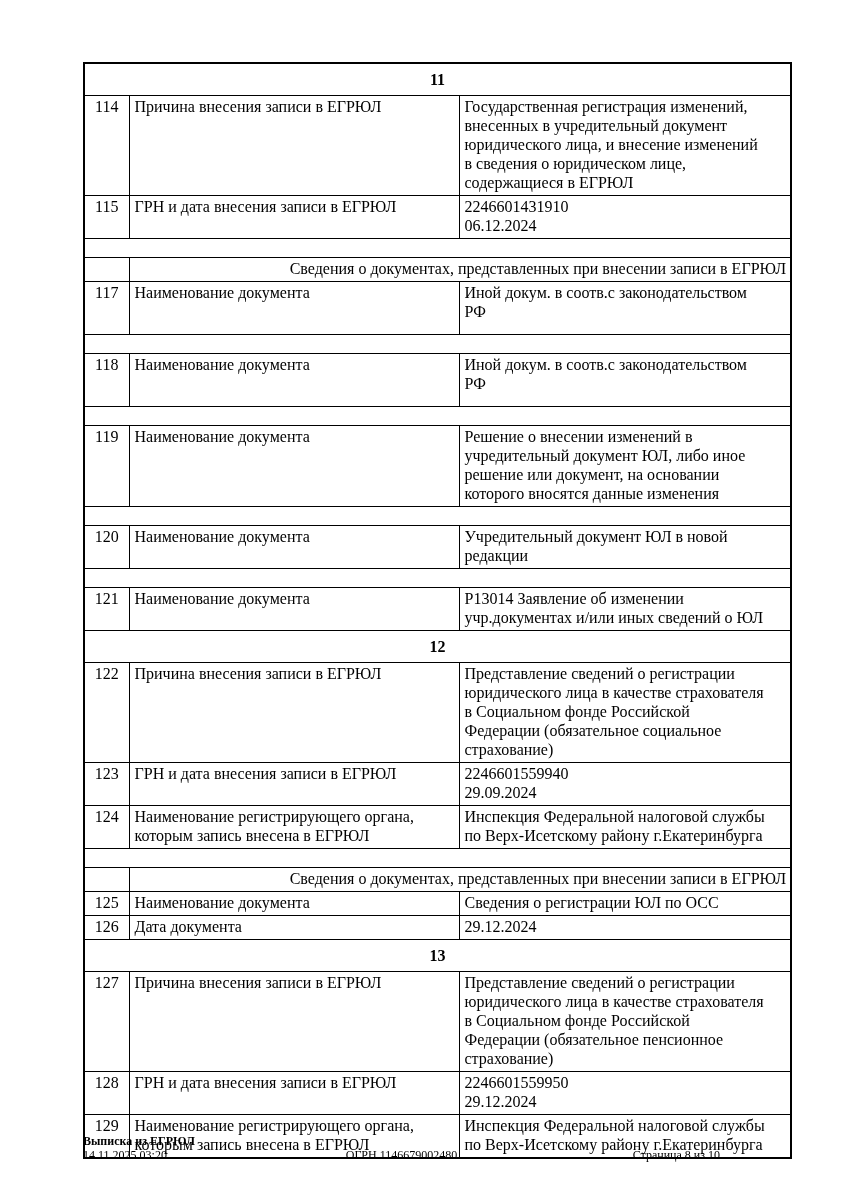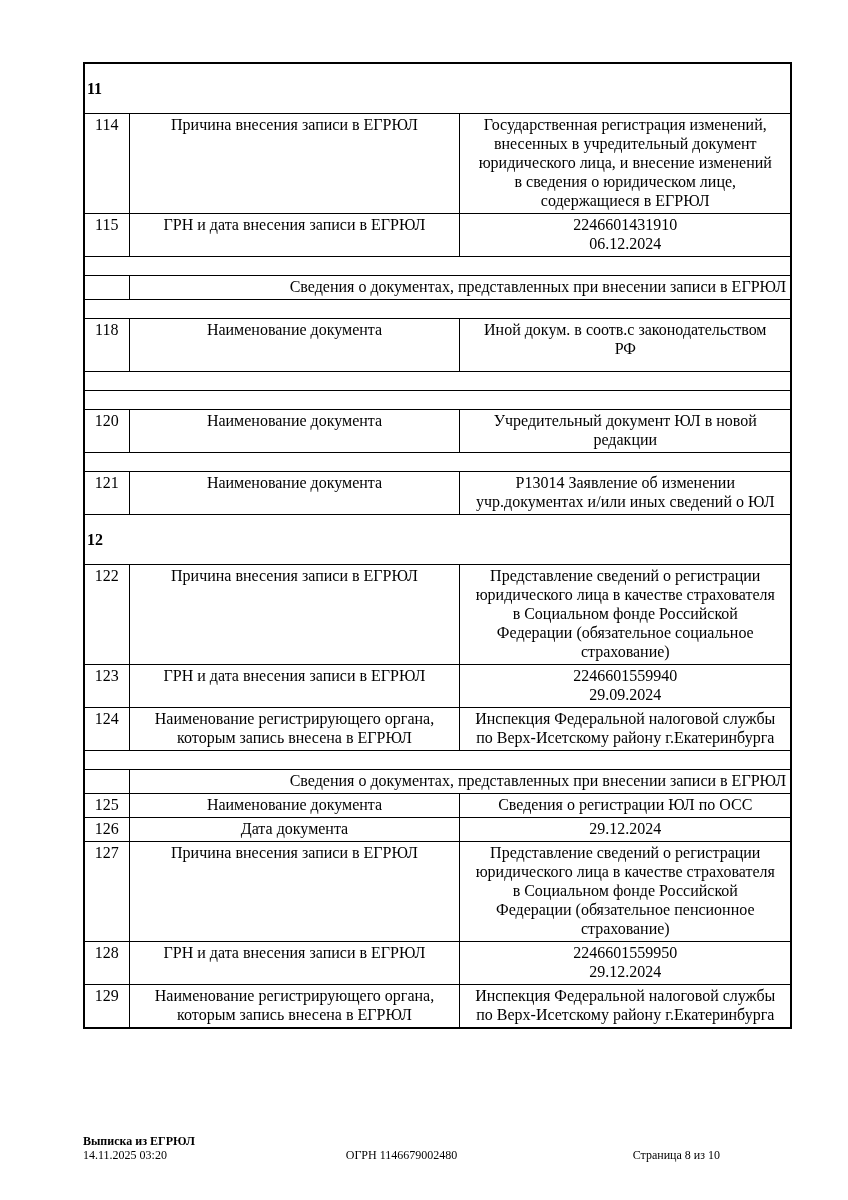--- a/index.html
+++ b/index.html
@@ -27,41 +27,41 @@
     line-height: 19px;
     border: 2px solid #000;
   }
   table.doc-table td {
     border: 1px solid #000;
     vertical-align: top;
     padding: 1px 4px 3px 5px;
     overflow: hidden;
   }
   tr.section-row td {
+    text-align: center;
     font-weight: bold;
     height: 23px;
-    padding: 15px 2px;
+    padding: 6px 2px;
   }
   tr.spacer-row td {
     height: 19px;
     padding: 0;
   }
   tr.subheader-row td {
     height: 23px;
     text-align: right;
   }
   tr.data-row td.num {
     text-align: center;
     padding-left: 1px;
     padding-right: 1px;
   }
   tr.data-row td.label,
   tr.data-row td.value {
     white-space: pre-line;
-    text-align: center;
   }
   tr.data-row td {
     height: 41px;
     margin-left: 23px;
   }
   tr.data-row.single td {
     height: 22px;
   }
   tr.data-row.roomy td {
     height: 53px;
@@ -112,31 +112,45 @@
           <td class="value">2246601431910
 06.12.2024</td>
         </tr>
         <tr class="spacer-row">
           <td colspan="3"></td>
         </tr>
         <tr class="subheader-row">
           <td></td>
           <td colspan="2">Сведения о документах, представленных при внесении записи в ЕГРЮЛ</td>
         </tr>
+        <tr class="data-row roomy">
+          <td class="num">117</td>
+          <td class="label">Наименование документа</td>
+          <td class="value">Иной докум. в соотв.с законодательством
+РФ</td>
+        </tr>
         <tr class="spacer-row">
           <td colspan="3"></td>
         </tr>
         <tr class="data-row roomy">
           <td class="num">118</td>
           <td class="label">Наименование документа</td>
           <td class="value">Иной докум. в соотв.с законодательством
 РФ</td>
         </tr>
         <tr class="spacer-row">
           <td colspan="3"></td>
+        </tr>
+        <tr class="data-row">
+          <td class="num">119</td>
+          <td class="label">Наименование документа</td>
+          <td class="value">Решение о внесении изменений в
+учредительный документ ЮЛ, либо иное
+решение или документ, на основании
+которого вносятся данные изменения</td>
         </tr>
         <tr class="spacer-row">
           <td colspan="3"></td>
         </tr>
         <tr class="data-row">
           <td class="num">120</td>
           <td class="label">Наименование документа</td>
           <td class="value">Учредительный документ ЮЛ в новой
 редакции</td>
         </tr>
@@ -183,20 +197,23 @@
         </tr>
         <tr class="data-row single">
           <td class="num">125</td>
           <td class="label">Наименование документа</td>
           <td class="value">Сведения о регистрации ЮЛ по ОСС</td>
         </tr>
         <tr class="data-row single">
           <td class="num">126</td>
           <td class="label">Дата документа</td>
           <td class="value">29.12.2024</td>
+        </tr>
+        <tr class="section-row">
+          <td colspan="3">13</td>
         </tr>
         <tr class="data-row">
           <td class="num">127</td>
           <td class="label">Причина внесения записи в ЕГРЮЛ</td>
           <td class="value">Представление сведений о регистрации
 юридического лица в качестве страхователя
 в Социальном фонде Российской
 Федерации (обязательное пенсионное
 страхование)</td>
         </tr>

